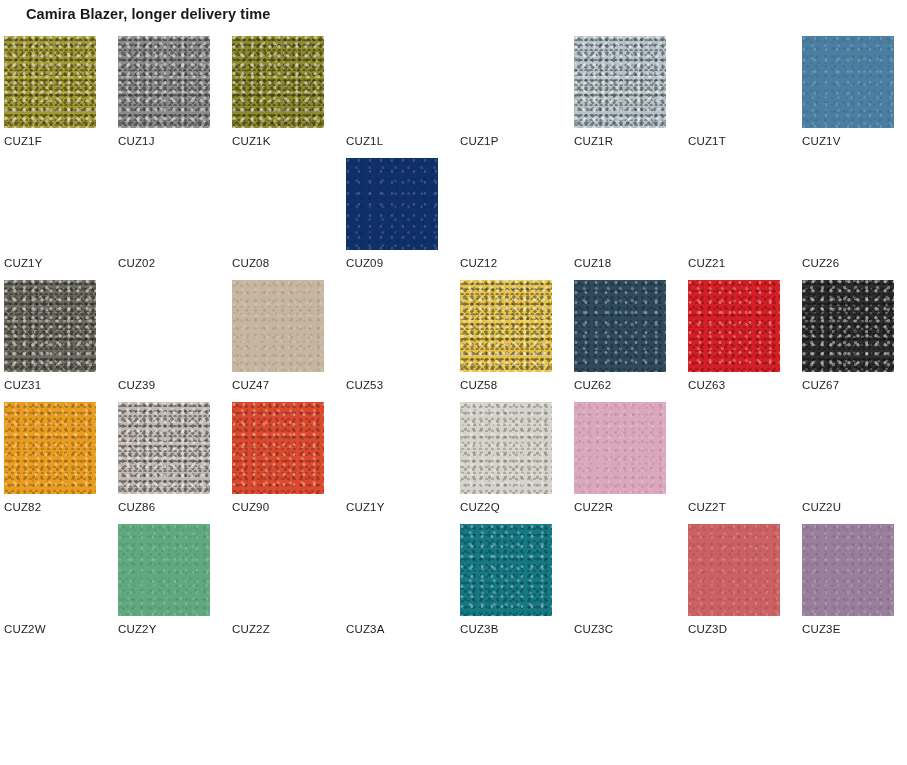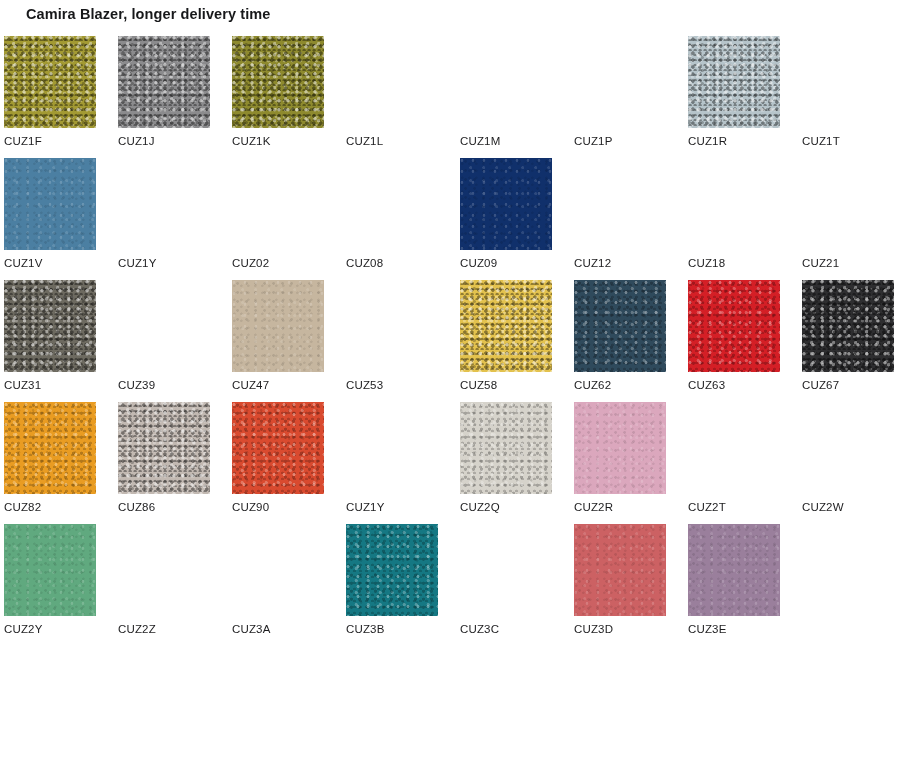--- a/index.html
+++ b/index.html
@@ -129,26 +129,20 @@
         </div>
         <div class="swatch-label">CUZ1K</div>
       </div>
       <div class="swatch-cell">
         <div class="swatch-chip tex-none" style="background-color: rgb(113, 173, 69);">
           <div class="tex"></div>
         </div>
         <div class="swatch-label">CUZ1L</div>
       </div>
       <div class="swatch-cell">
-        <div class="swatch-chip tex-none" style="background-color: rgb(60, 63, 43);">
-          <div class="tex"></div>
-        </div>
-        <div class="swatch-label">CUZ1M</div>
-      </div>
-      <div class="swatch-cell">
         <div class="swatch-chip tex-none" style="background-color: rgb(37, 72, 79);">
           <div class="tex"></div>
         </div>
         <div class="swatch-label">CUZ1P</div>
       </div>
       <div class="swatch-cell">
         <div class="swatch-chip tex-heavy" style="background-color: rgb(182, 196, 202);">
           <div class="tex"></div>
         </div>
         <div class="swatch-label">CUZ1R</div>
@@ -201,20 +195,26 @@
         </div>
         <div class="swatch-label">CUZ18</div>
       </div>
       <div class="swatch-cell">
         <div class="swatch-chip tex-none" style="background-color: rgb(124, 31, 79);">
           <div class="tex"></div>
         </div>
         <div class="swatch-label">CUZ21</div>
       </div>
       <div class="swatch-cell">
+        <div class="swatch-chip tex-none" style="background-color: rgb(10, 110, 146);">
+          <div class="tex"></div>
+        </div>
+        <div class="swatch-label">CUZ26</div>
+      </div>
+      <div class="swatch-cell">
         <div class="swatch-chip tex-heavy" style="background-color: rgb(109, 106, 96);">
           <div class="tex"></div>
         </div>
         <div class="swatch-label">CUZ31</div>
       </div>
       <div class="swatch-cell">
         <div class="swatch-chip tex-none" style="background-color: rgb(214, 74, 34);">
           <div class="tex"></div>
         </div>
         <div class="swatch-label">CUZ39</div>
@@ -291,20 +291,26 @@
         </div>
         <div class="swatch-label">CUZ2R</div>
       </div>
       <div class="swatch-cell">
         <div class="swatch-chip tex-none" style="background-color: rgb(95, 53, 96);">
           <div class="tex"></div>
         </div>
         <div class="swatch-label">CUZ2T</div>
       </div>
       <div class="swatch-cell">
+        <div class="swatch-chip tex-none" style="background-color: rgb(47, 118, 160);">
+          <div class="tex"></div>
+        </div>
+        <div class="swatch-label">CUZ2U</div>
+      </div>
+      <div class="swatch-cell">
         <div class="swatch-chip tex-none" style="background-color: rgb(187, 166, 21);">
           <div class="tex"></div>
         </div>
         <div class="swatch-label">CUZ2W</div>
       </div>
       <div class="swatch-cell">
         <div class="swatch-chip tex-light" style="background-color: rgb(96, 169, 127);">
           <div class="tex"></div>
         </div>
         <div class="swatch-label">CUZ2Y</div>

